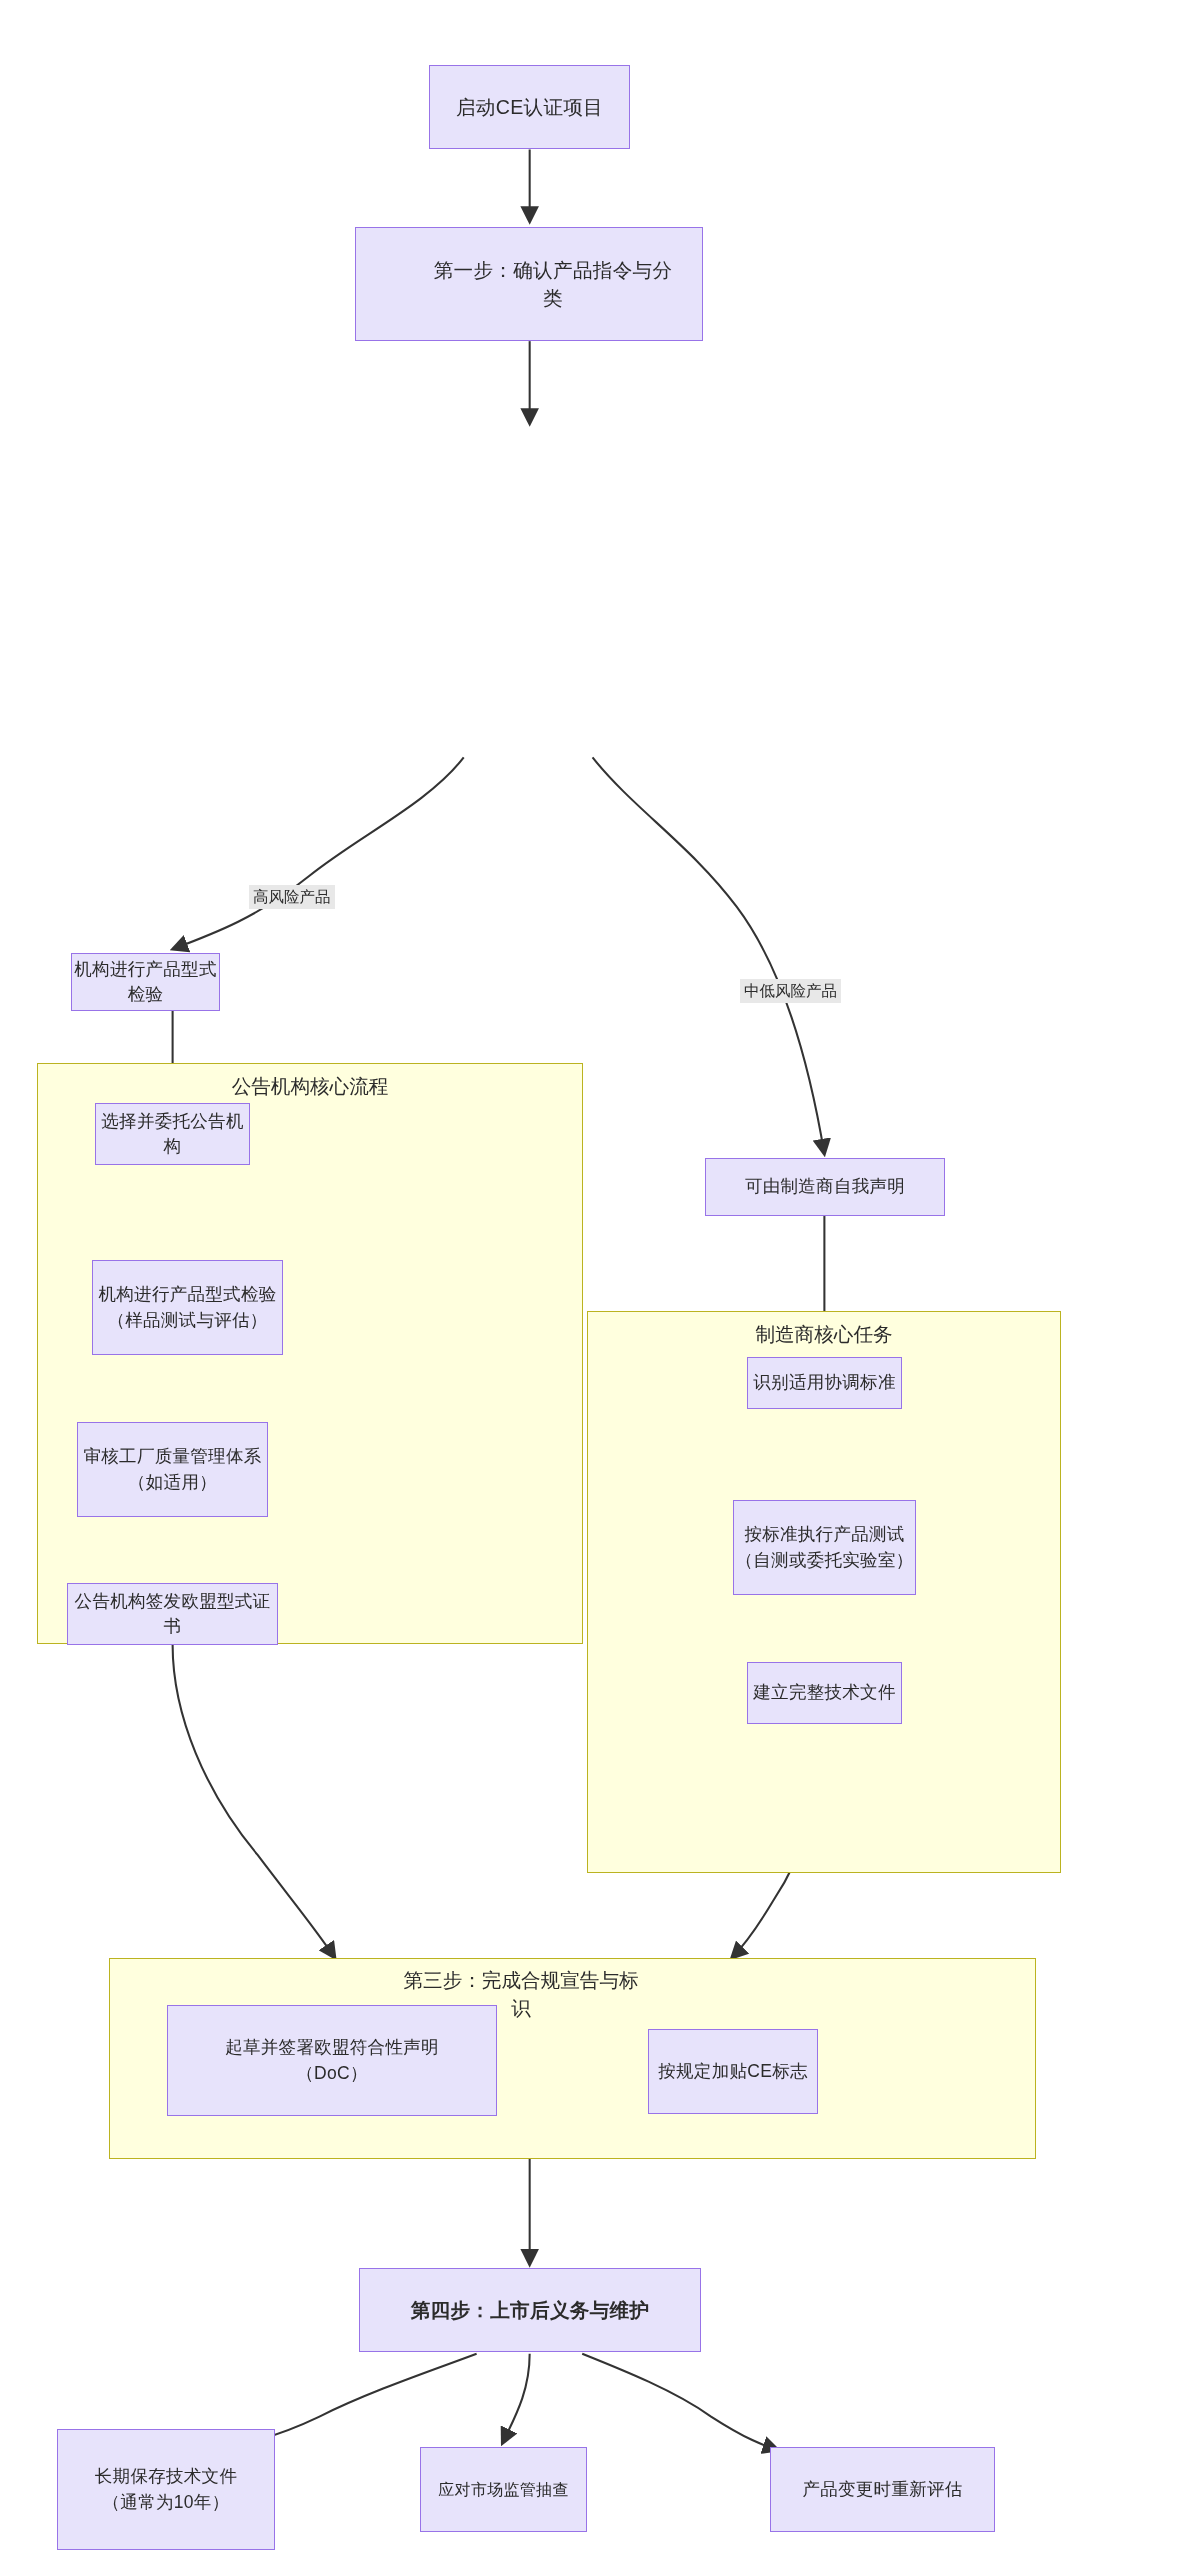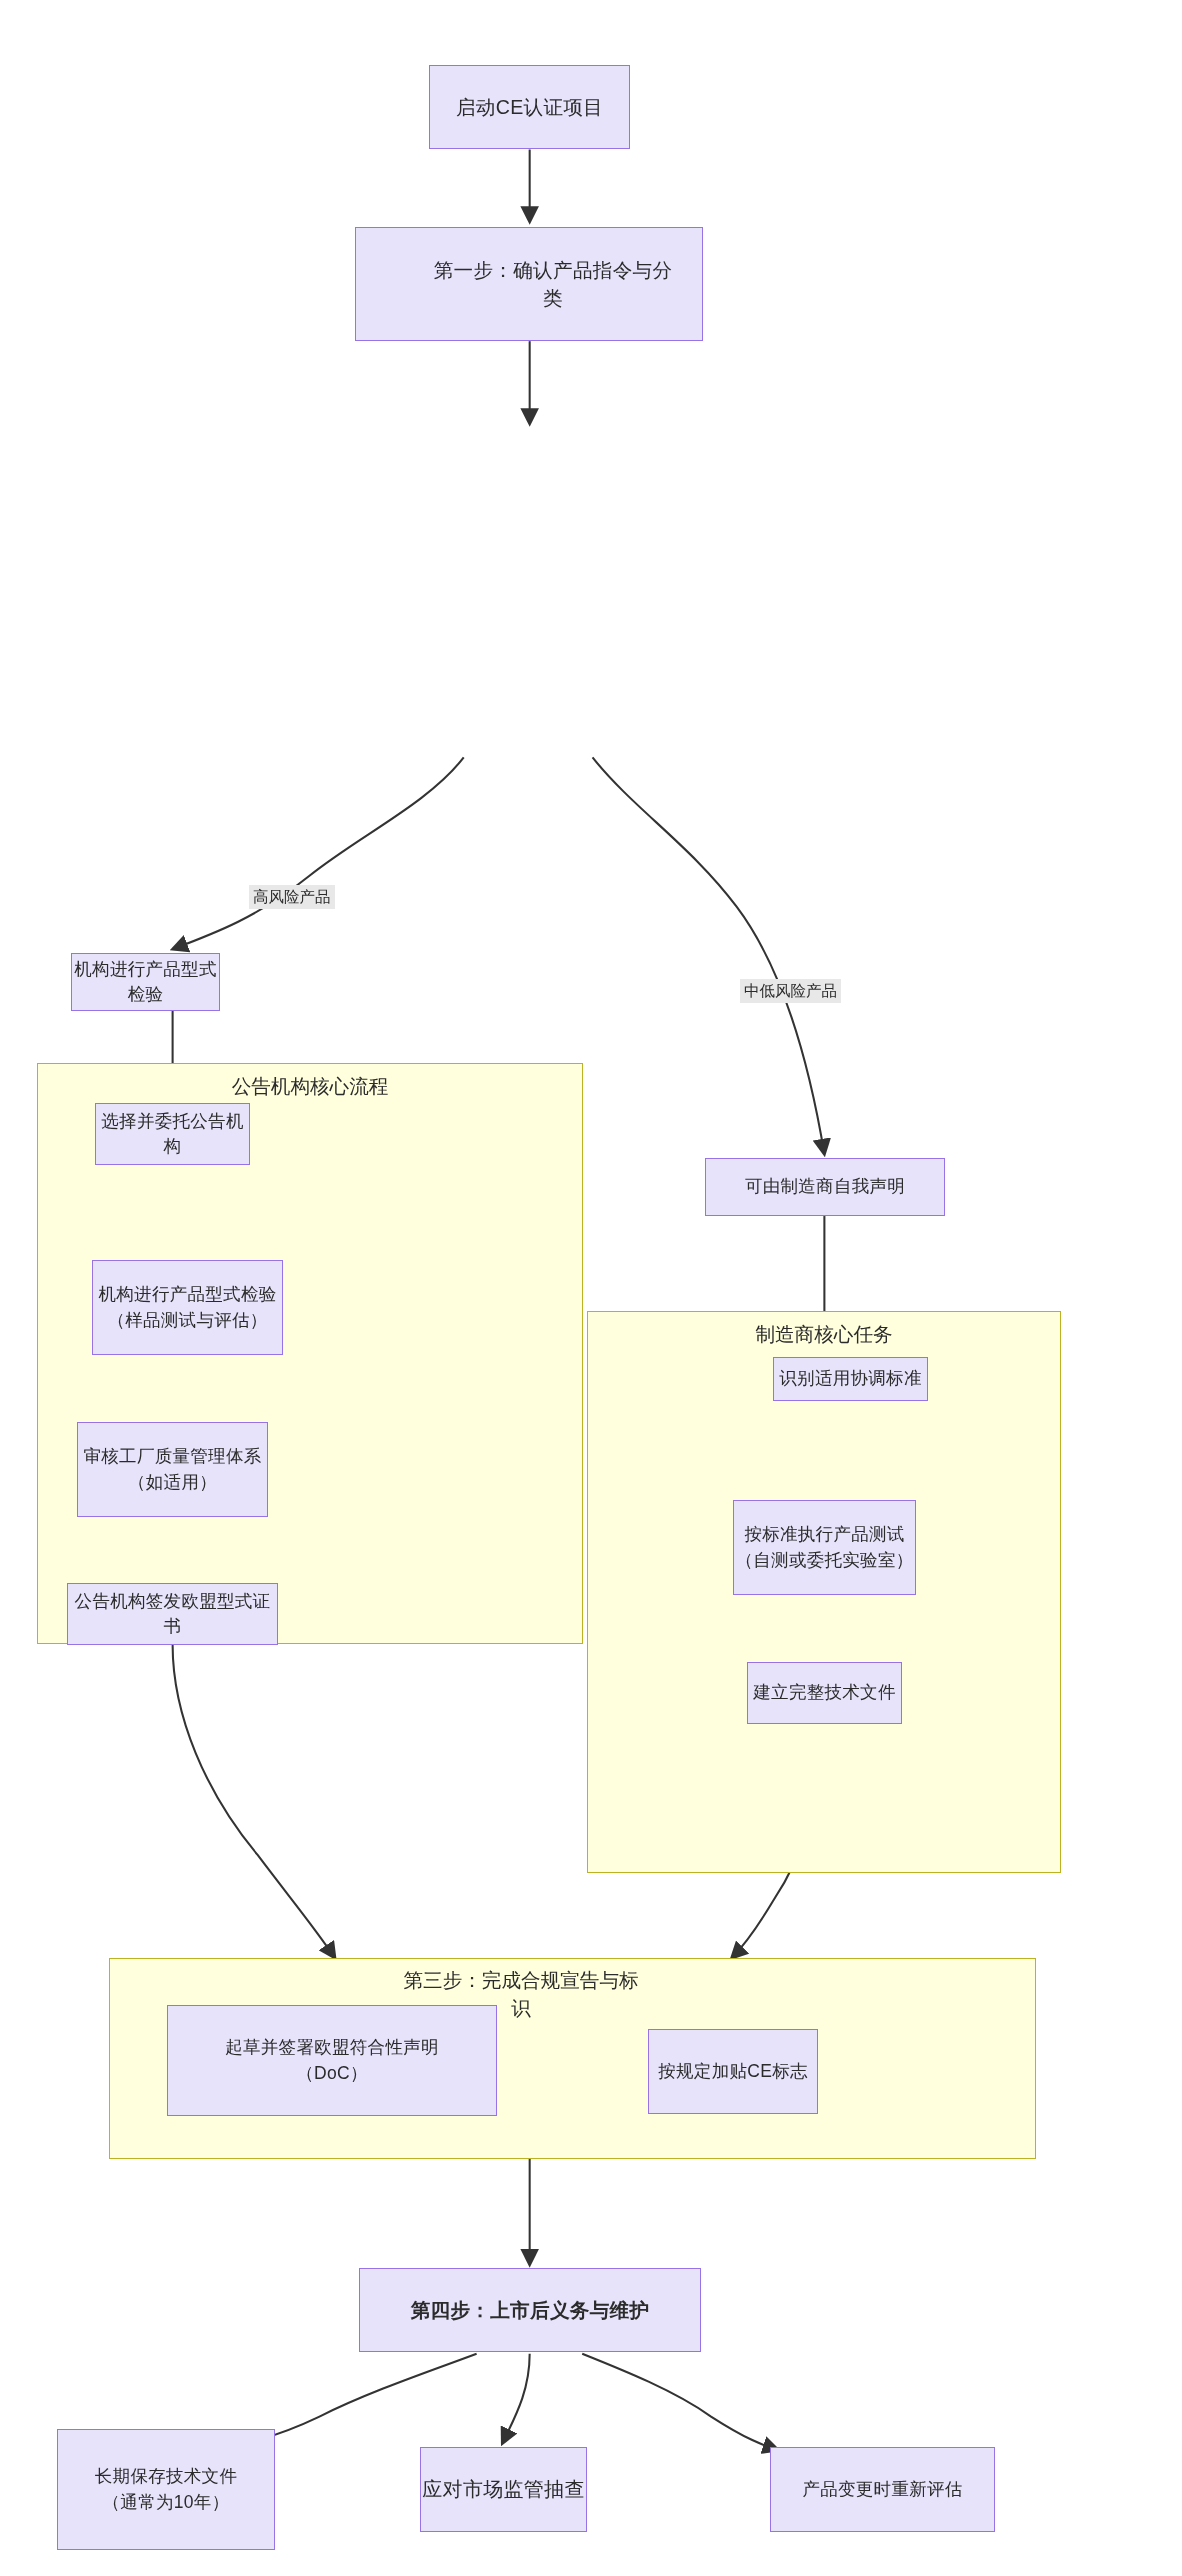--- a/index.html
+++ b/index.html
@@ -173,38 +173,38 @@
   <div class="node" style="left:95px; top:1103px; width:155px; height:62px; font-size:17.5px;">选择并委托公告机构</div>
 
   <div class="node" style="left:92px; top:1260px; width:191px; height:95px; font-size:17.5px;">机构进行产品型式检验
 （样品测试与评估）</div>
 
   <div class="node" style="left:77px; top:1422px; width:191px; height:95px; font-size:17.5px;">审核工厂质量管理体系
 （如适用）</div>
 
   <div class="node" style="left:67px; top:1583px; width:211px; height:62px; font-size:17.5px;">公告机构签发欧盟型式证书</div>
 
-  <div class="node" style="left:747px; top:1357px; width:155px; height:44px; font-size:17.5px;margin-left:26px;">识别适用协调标准</div>
+  <div class="node" style="left:747px; top:1357px; width:155px; height:52px; font-size:17.5px;">识别适用协调标准</div>
 
   <div class="node" style="left:733px; top:1500px; width:183px; height:95px; font-size:17.5px;">按标准执行产品测试
 （自测或委托实验室）</div>
 
   <div class="node" style="left:747px; top:1662px; width:155px; height:62px; font-size:17.5px;">建立完整技术文件</div>
 
   <div class="node" style="left:167px; top:2005px; width:330px; height:111px; font-size:17.5px;">起草并签署欧盟符合性声明
 （DoC）</div>
 
   <div class="node" style="left:648px; top:2029px; width:170px; height:85px; font-size:17.5px;">按规定加贴CE标志</div>
 
   <div class="node" style="left:359px; top:2268px; width:342px; height:84px;font-weight:bold;">第四步：上市后义务与维护</div>
 
   <div class="node" style="left:57px; top:2429px; width:218px; height:121px; font-size:17.5px;">长期保存技术文件
 （通常为10年）</div>
 
-  <div class="node" style="left:420px; top:2447px; width:167px; height:85px; font-size:20px;">应对市场监管抽查</div>
+  <div class="node" style="left:420px; top:2447px; width:167px; height:85px; font-size:16px;">应对市场监管抽查</div>
 
   <div class="node" style="left:770px; top:2447px; width:225px; height:85px; font-size:17.5px;">产品变更时重新评估</div>
 
   <div class="edge-label" style="left:249px; top:885px;">高风险产品</div>
 
   <div class="edge-label" style="left:740px; top:979px;">中低风险产品</div>
 
 </div>
 
 

